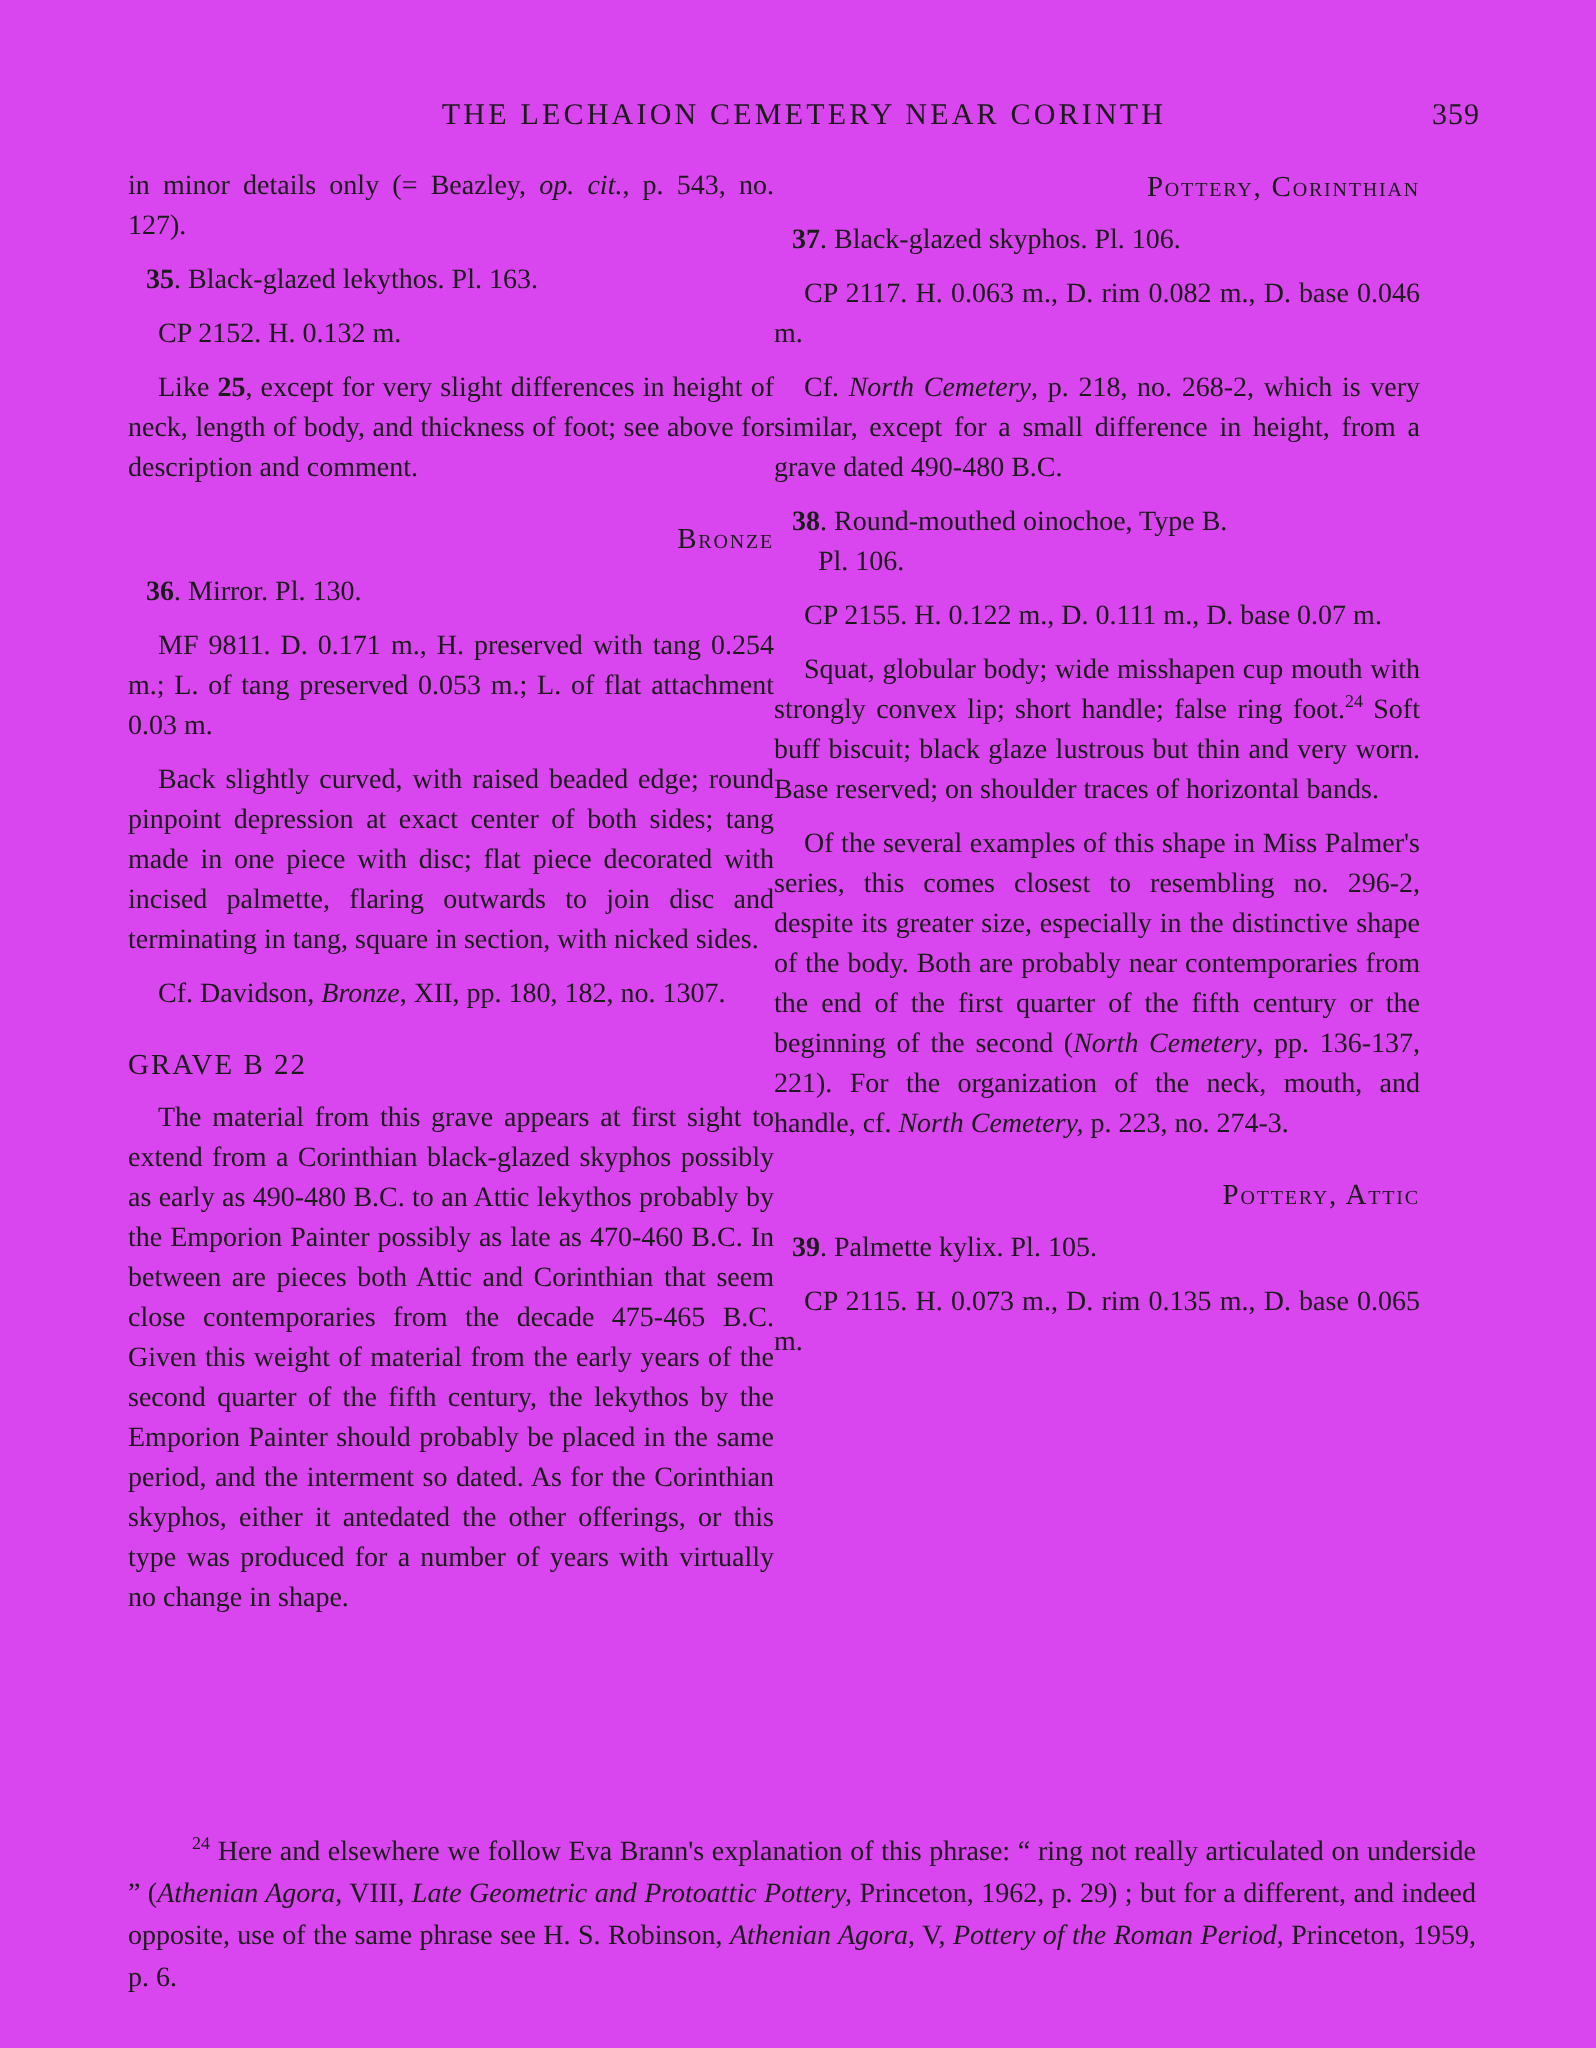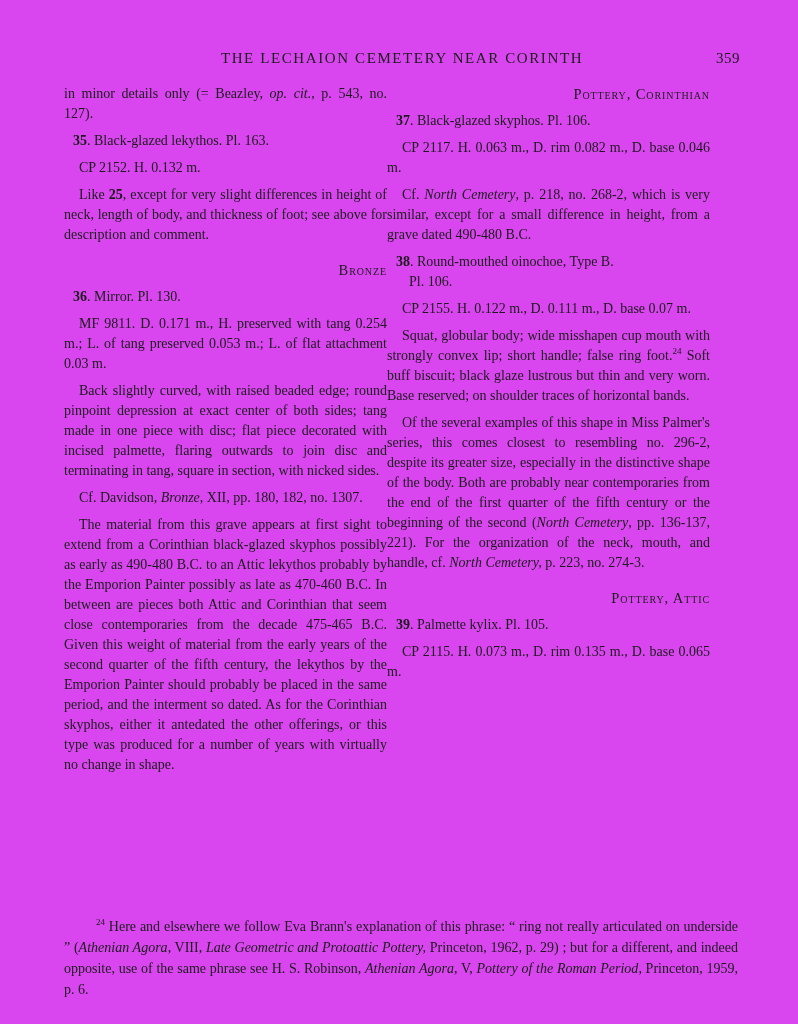--- a/index.html
+++ b/index.html
@@ -110,20 +110,21 @@
     <div class="col" id="col-left">
         <div class="block para-flush"><span class="s-plain">in minor details only (= Beazley, </span><span class="s-i">op. cit.</span><span class="s-plain">, p. 543, no. 127).</span></div>
         <div class="block entry"><span class="s-b">35</span><span class="s-plain">. Black-glazed lekythos. Pl. 163.</span></div>
         <div class="block para"><span class="s-plain">CP 2152. H. 0.132 m.</span></div>
         <div class="block para"><span class="s-plain">Like </span><span class="s-b">25</span><span class="s-plain">, except for very slight differences in height of neck, length of body, and thickness of foot; see above for description and comment.</span></div>
         <div class="block heading-sc"><span class="s-plain">Bronze</span></div>
         <div class="block entry"><span class="s-b">36</span><span class="s-plain">. Mirror. Pl. 130.</span></div>
         <div class="block para"><span class="s-plain">MF 9811. D. 0.171 m., H. preserved with tang 0.254 m.; L. of tang preserved 0.053 m.; L. of flat attachment 0.03 m.</span></div>
         <div class="block para"><span class="s-plain">Back slightly curved, with raised beaded edge; round pinpoint depression at exact center of both sides; tang made in one piece with disc; flat piece decorated with incised palmette, flaring outwards to join disc and terminating in tang, square in section, with nicked sides.</span></div>
         <div class="block para"><span class="s-plain">Cf. Davidson, </span><span class="s-i">Bronze</span><span class="s-plain">, XII, pp. 180, 182, no. 1307.</span></div>
+        <div class="block heading-caps"><span class="s-plain">GRAVE B 22</span></div>
         <div class="block para"><span class="s-plain">The material from this grave appears at first sight to extend from a Corinthian black-glazed skyphos possibly as early as 490-480 B.C. to an Attic lekythos probably by the Emporion Painter possibly as late as 470-460 B.C. In between are pieces both Attic and Corinthian that seem close contemporaries from the decade 475-465 B.C. Given this weight of material from the early years of the second quarter of the fifth century, the lekythos by the Emporion Painter should probably be placed in the same period, and the interment so dated. As for the Corinthian skyphos, either it antedated the other offerings, or this type was produced for a number of years with virtually no change in shape.</span></div>
       </div>
     <div class="col" id="col-right">
         <div class="block heading-sc"><span class="s-plain">Pottery, Corinthian</span></div>
         <div class="block entry"><span class="s-b">37</span><span class="s-plain">. Black-glazed skyphos. Pl. 106.</span></div>
         <div class="block para"><span class="s-plain">CP 2117. H. 0.063 m., D. rim 0.082 m., D. base 0.046 m.</span></div>
         <div class="block para"><span class="s-plain">Cf. </span><span class="s-i">North Cemetery</span><span class="s-plain">, p. 218, no. 268-2, which is very similar, except for a small difference in height, from a grave dated 490-480 B.C.</span></div>
         <div class="block entry"><span class="s-b">38</span><span class="s-plain">. Round-mouthed oinochoe, Type B.</span><br><span class="tab"></span><span class="s-plain">Pl. 106.</span></div>
         <div class="block para"><span class="s-plain">CP 2155. H. 0.122 m., D. 0.111 m., D. base 0.07 m.</span></div>
         <div class="block para"><span class="s-plain">Squat, globular body; wide misshapen cup mouth with strongly convex lip; short handle; false ring foot.</span><span class="s-sup">24</span><span class="s-plain"> Soft buff biscuit; black glaze lustrous but thin and very worn. Base reserved; on shoulder traces of horizontal bands.</span></div>

